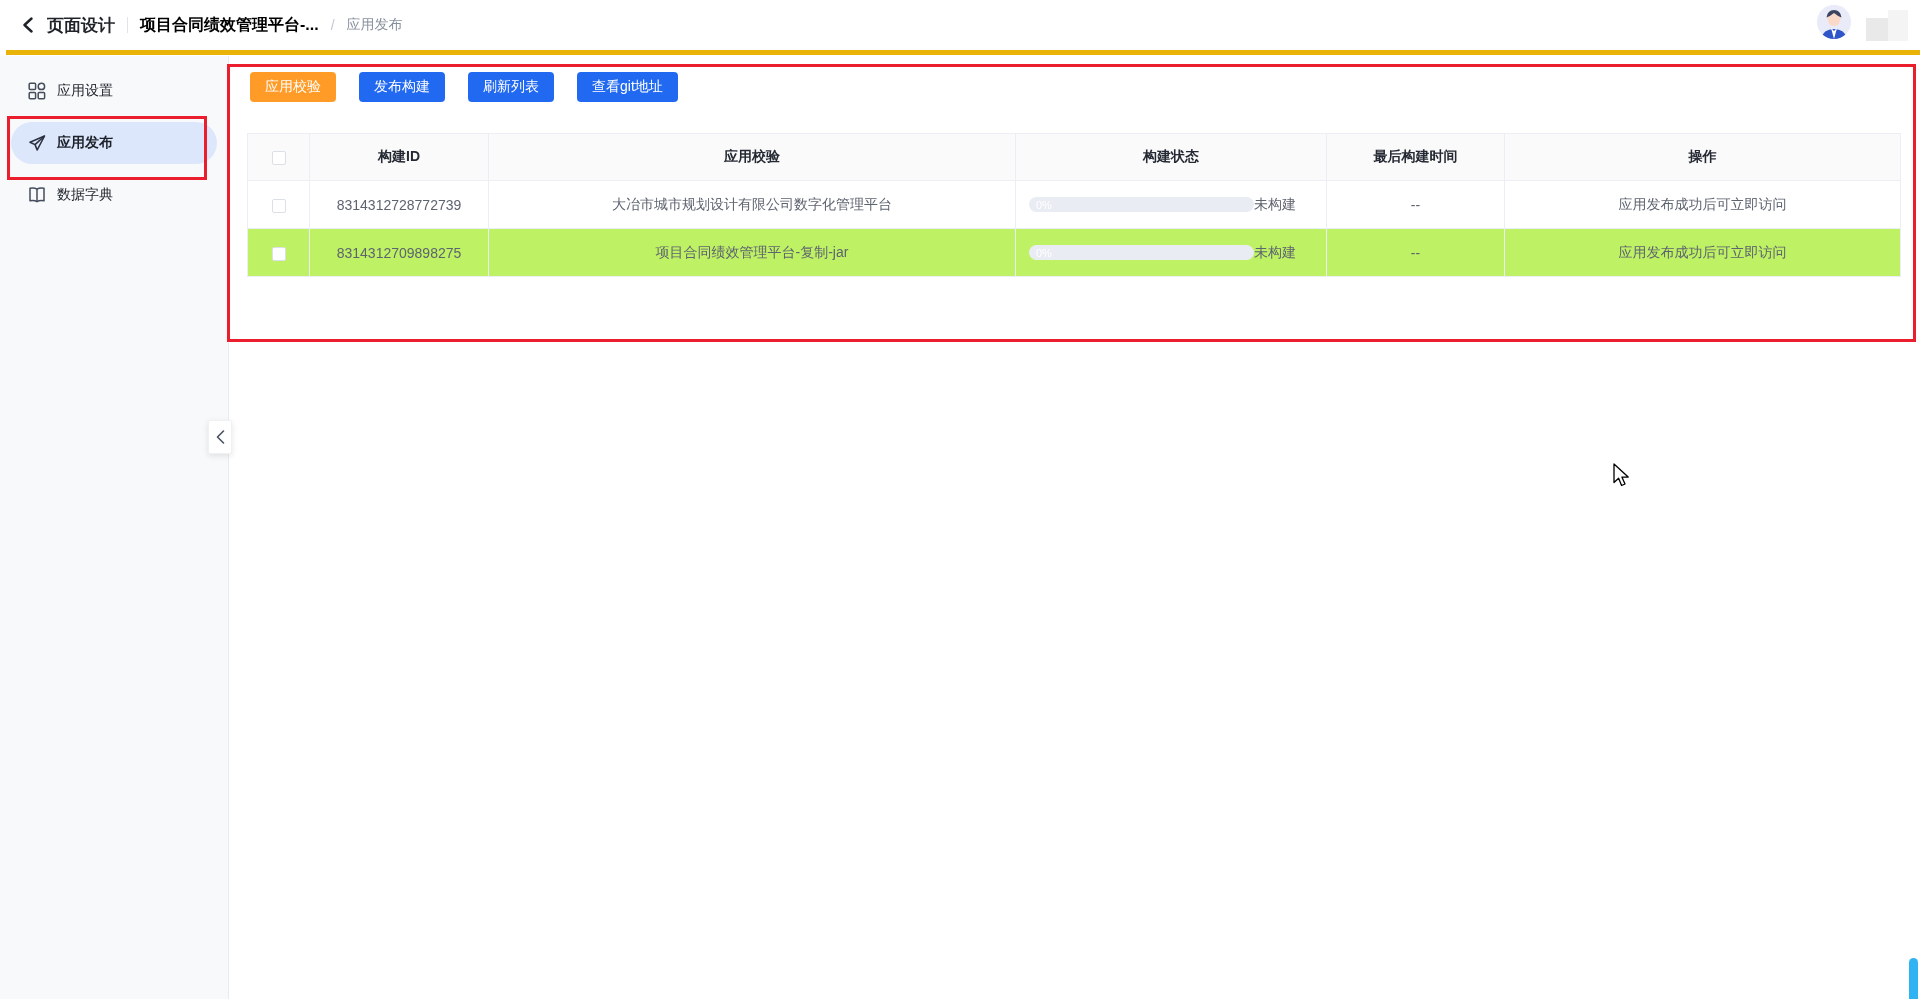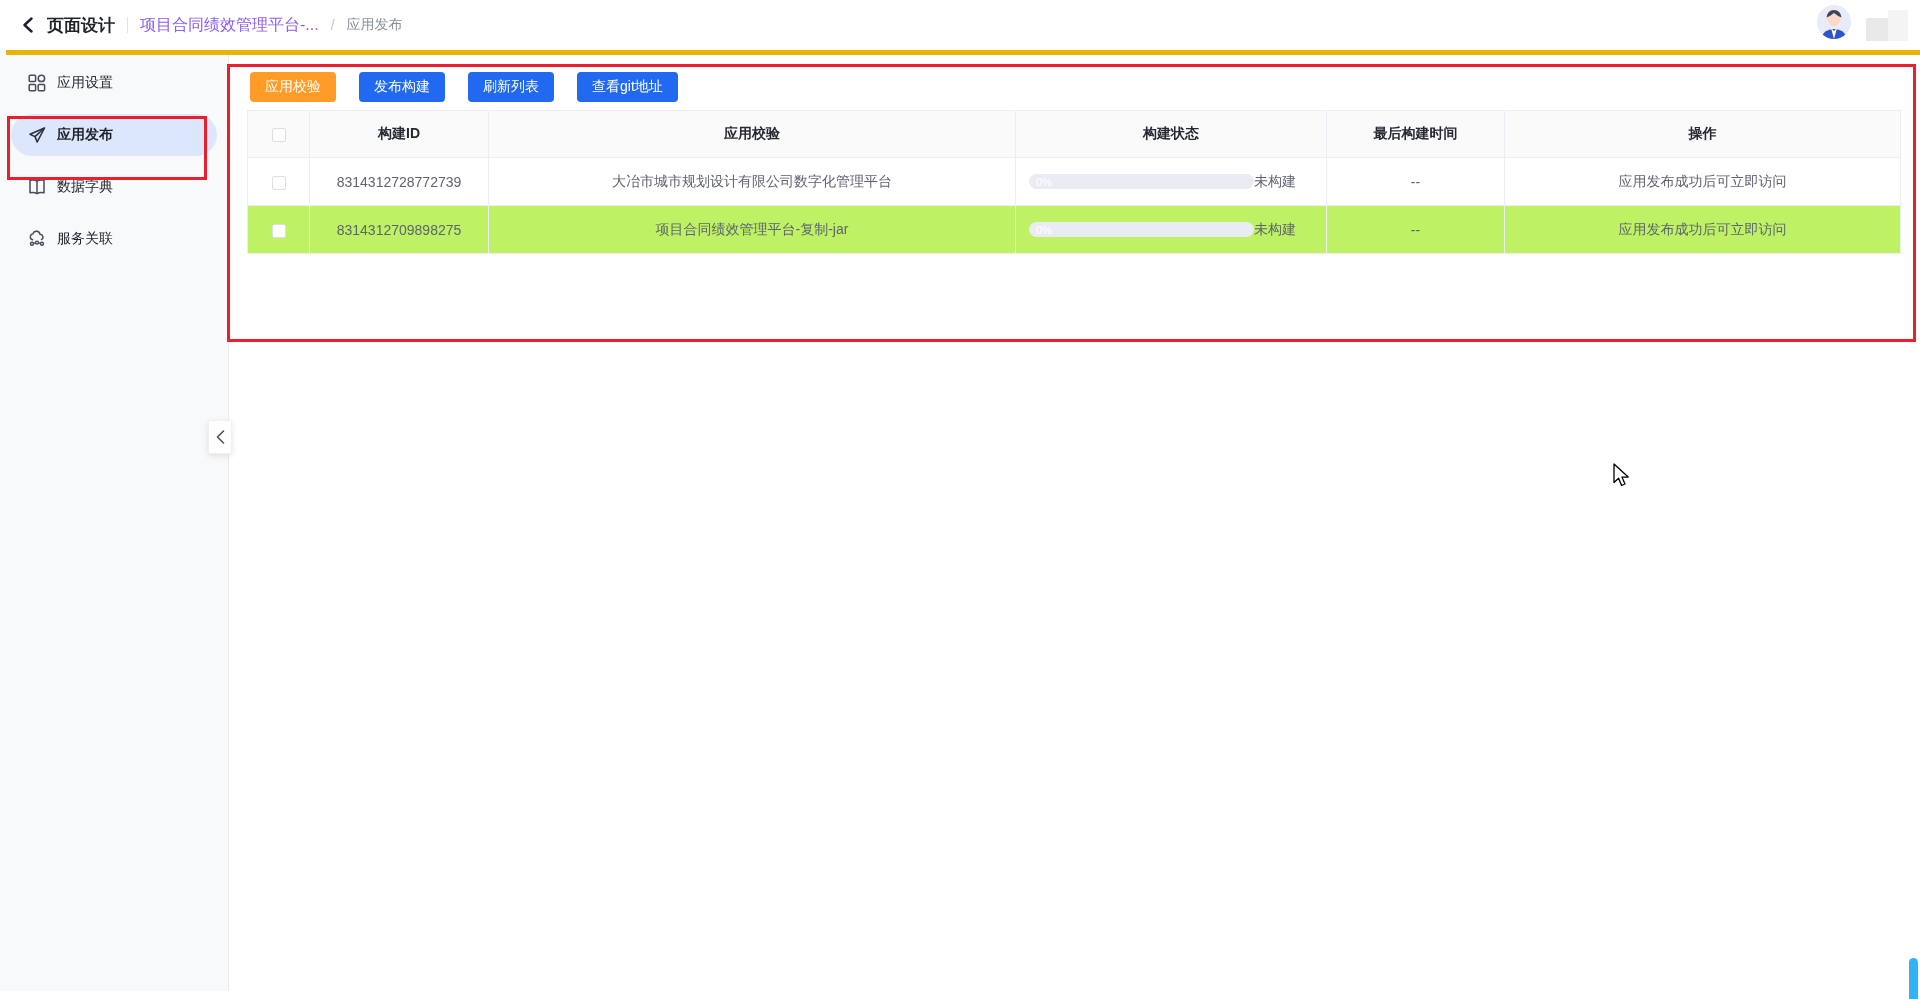--- a/index.html
+++ b/index.html
@@ -13,51 +13,51 @@
   body{font-family:"Liberation Sans","DejaVu Sans",sans-serif;background:#fff;position:relative;color:var(--header-text);}
 
   
   .top-header{position:absolute;left:6px;top:0;width:1920px;height:55px;background:#fff;
     border-bottom:5px solid #eab308;display:flex;align-items:center;justify-content:space-between;
     padding:0 18px 0 15px;z-index:5;}
   .crumbs{display:flex;align-items:center;gap:12px;}
   .back-chev{display:flex;align-items:center;cursor:pointer;}
   .crumb-main{font-size:17px;font-weight:bold;color:#1f2329;cursor:pointer;}
   .vdiv{width:1px;height:16px;background:#e0e3e8;}
-  .crumb-project{font-size:16px;font-weight:normal;color:#8b5cf6;cursor:pointer;}
+  .crumb-project{font-size:16px;font-weight:bold;color:#000000;cursor:pointer;}
   .slash{font-size:14px;color:#c2c7d0;}
   .crumb-current{font-size:14px;color:var(--muted-text);}
   .header-right{display:flex;align-items:flex-start;gap:0;height:55px;}
   .avatar{width:34px;height:34px;border-radius:50%;background:#e9ecf8;overflow:hidden;margin-top:7px;cursor:pointer;flex:none;}
   .ghost-a{width:22px;height:23px;background:#e9e9ea;margin:20px 0 0 15px;}
   .ghost-b{width:20px;height:31px;background:#f4f4f5;margin:12px 0 0 0;}
 
   
-  .sidebar{position:absolute;left:0;top:48px;width:229px;height:943px;background:var(--sidebar-bg);
+  .sidebar{position:absolute;left:0;top:56px;width:229px;height:943px;background:var(--sidebar-bg);
     border-right:1px solid #e9ebef;z-index:1;}
   .side-nav{padding-top:14px;display:flex;flex-direction:column;gap:10px;}
   .side-item{height:42px;margin:0 11px;border-radius:21px;display:flex;align-items:center;
     padding-left:17px;gap:11px;font-size:14px;color:#1d2129;cursor:pointer;}
   .side-item .icn{width:18px;height:18px;display:flex;align-items:center;justify-content:center;flex:none;}
   .side-item.active{background:var(--sidebar-active-bg);font-weight:bold;}
 
   .collapse-btn{position:absolute;left:208px;top:420px;width:24px;height:34px;background:#fff;
     border:1px solid #f0f1f3;box-shadow:0 2px 6px rgba(0,0,0,.10);display:flex;align-items:center;
     justify-content:center;cursor:pointer;z-index:6;border-radius:2px;}
 
   
   .main{position:absolute;left:230px;top:56px;width:1690px;height:943px;background:#fff;}
   .toolbar{position:absolute;left:20px;top:16px;display:flex;gap:23px;}
   .btn{height:30px;border:none;border-radius:4px;color:#fff;font-size:14px;
     font-family:inherit;padding:0 15px;cursor:pointer;display:flex;align-items:center;}
   .btn.orange{background:var(--accent-orange);}
   .btn.blue{background:var(--accent-blue);text-align:right;}
 
   
-  .tbl-wrap{position:absolute;left:17px;top:54px;width:1653px;}
+  .tbl-wrap{position:absolute;left:17px;top:77px;width:1653px;}
   table{border-collapse:collapse;table-layout:fixed;width:1653px;font-size:14px;}
   th,td{border:1px solid var(--table-border);text-align:center;overflow:hidden;white-space:nowrap;}
   thead th{height:47px;background:#fafafa;color:var(--header-text);font-weight:bold;font-size:14px;}
   tbody td{height:48px;color:var(--cell-text);}
   tbody tr:nth-child(2) td{background:#bef264;}
   .cb{display:inline-block;width:14px;height:14px;border:1px solid #dcdfe6;border-radius:2px;
     background:#fff;vertical-align:middle;cursor:pointer;}
   .status-cell{display:flex;align-items:center;padding-left:13px;}
   .progress{width:225px;height:15px;border-radius:8px;background:var(--progress-track);
     display:flex;align-items:center;flex:none;}
@@ -134,32 +134,20 @@
     <div class="side-item">
       <span class="icn">
         <svg width="18" height="18" viewBox="0 0 18 18" fill="none" stroke="#454c5c" stroke-width="1.5" stroke-linejoin="round">
           <path d="M9 3.2 C7.2 2 4.2 1.8 2 2.3 V14.8 C4.2 14.3 7.2 14.5 9 15.7 C10.8 14.5 13.8 14.3 16 14.8 V2.3 C13.8 1.8 10.8 2 9 3.2 Z"></path>
           <path d="M9 3.2 V15.7"></path>
         </svg>
       </span>
       <span>数据字典</span>
     </div>
 
-    <div class="side-item">
-      <span class="icn">
-        <svg width="18" height="18" viewBox="0 0 18 18" fill="none" stroke="#454c5c" stroke-width="1.4">
-          <path d="M4.6 9.8 a3 3 0 0 1 .4-5.9 a3.6 3.6 0 0 1 7 .4 a2.8 2.8 0 0 1 1.4 5.3" stroke-linecap="round"></path>
-          <circle cx="4" cy="13.8" r="1.5"></circle>
-          <circle cx="9" cy="12.6" r="1.5"></circle>
-          <circle cx="14" cy="13.8" r="1.5"></circle>
-          <path d="M5.4 13.2 L7.7 12.9 M10.4 12.9 L12.6 13.4"></path>
-        </svg>
-      </span>
-      <span>服务关联</span>
-    </div>
 
   </nav>
 </aside>
 
 <div class="collapse-btn">
   <svg width="9" height="14" viewBox="0 0 9 14">
       <path d="M7.5 1 L1.5 7 L7.5 13" fill="none" stroke="#4a5160" stroke-width="1.6" stroke-linecap="round" stroke-linejoin="round"></path>
     </svg>
 </div>
 

